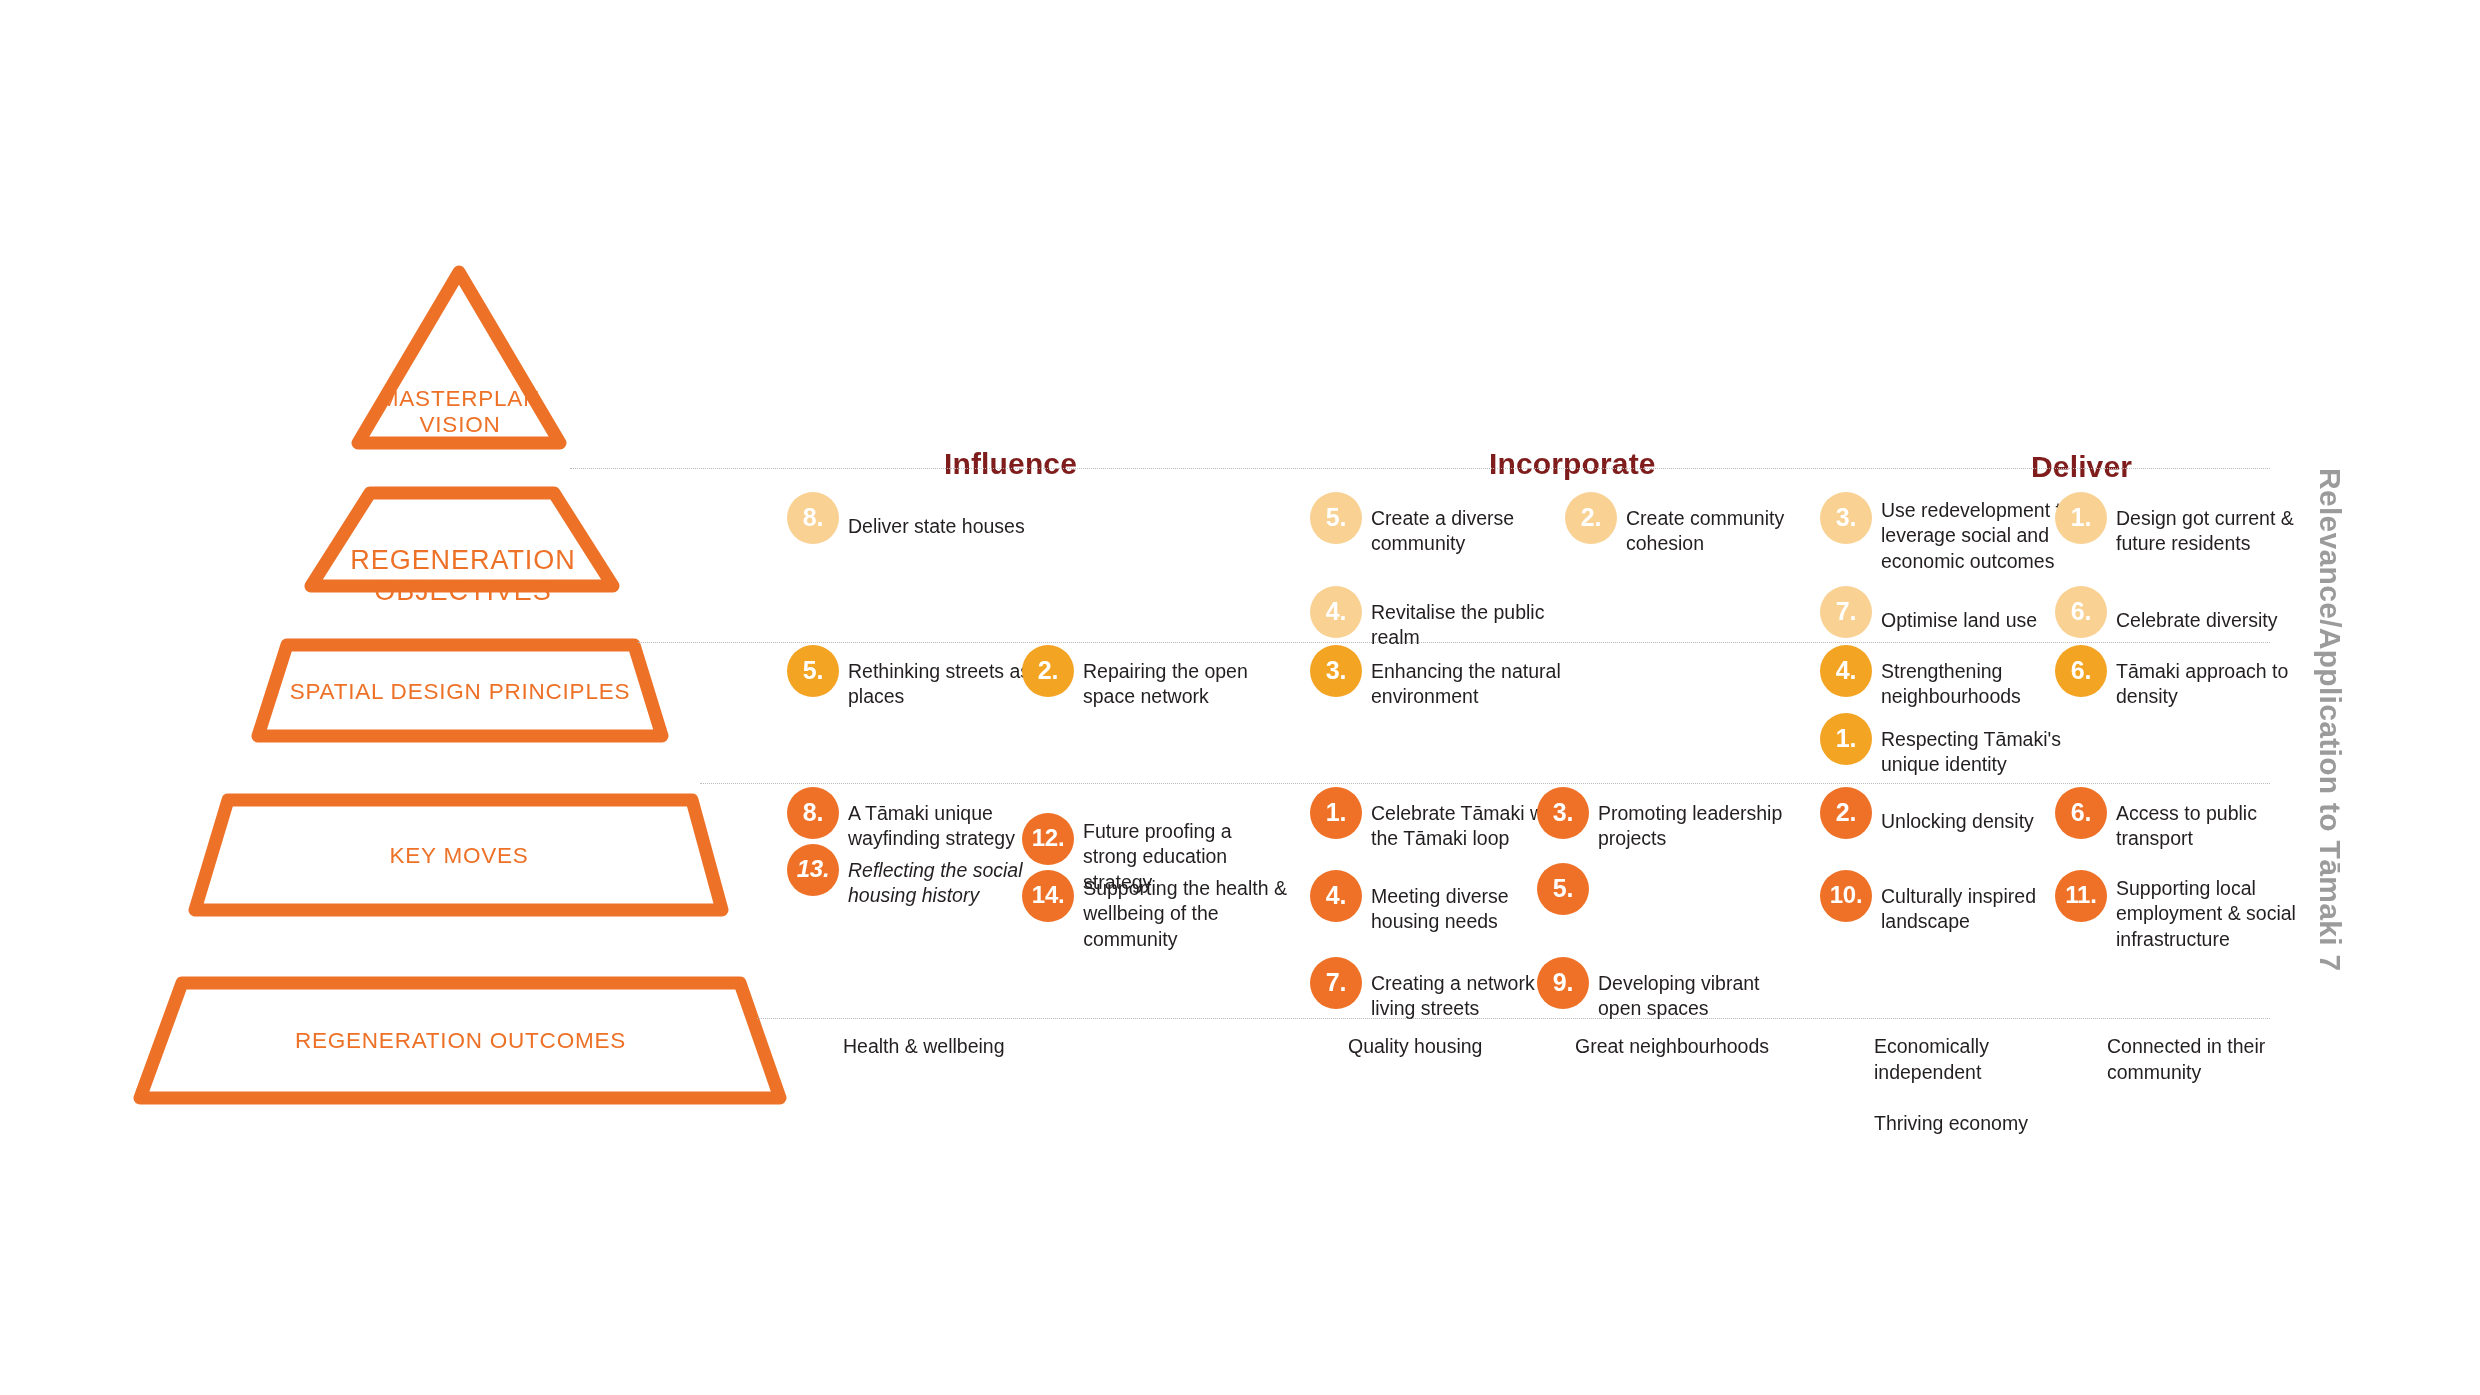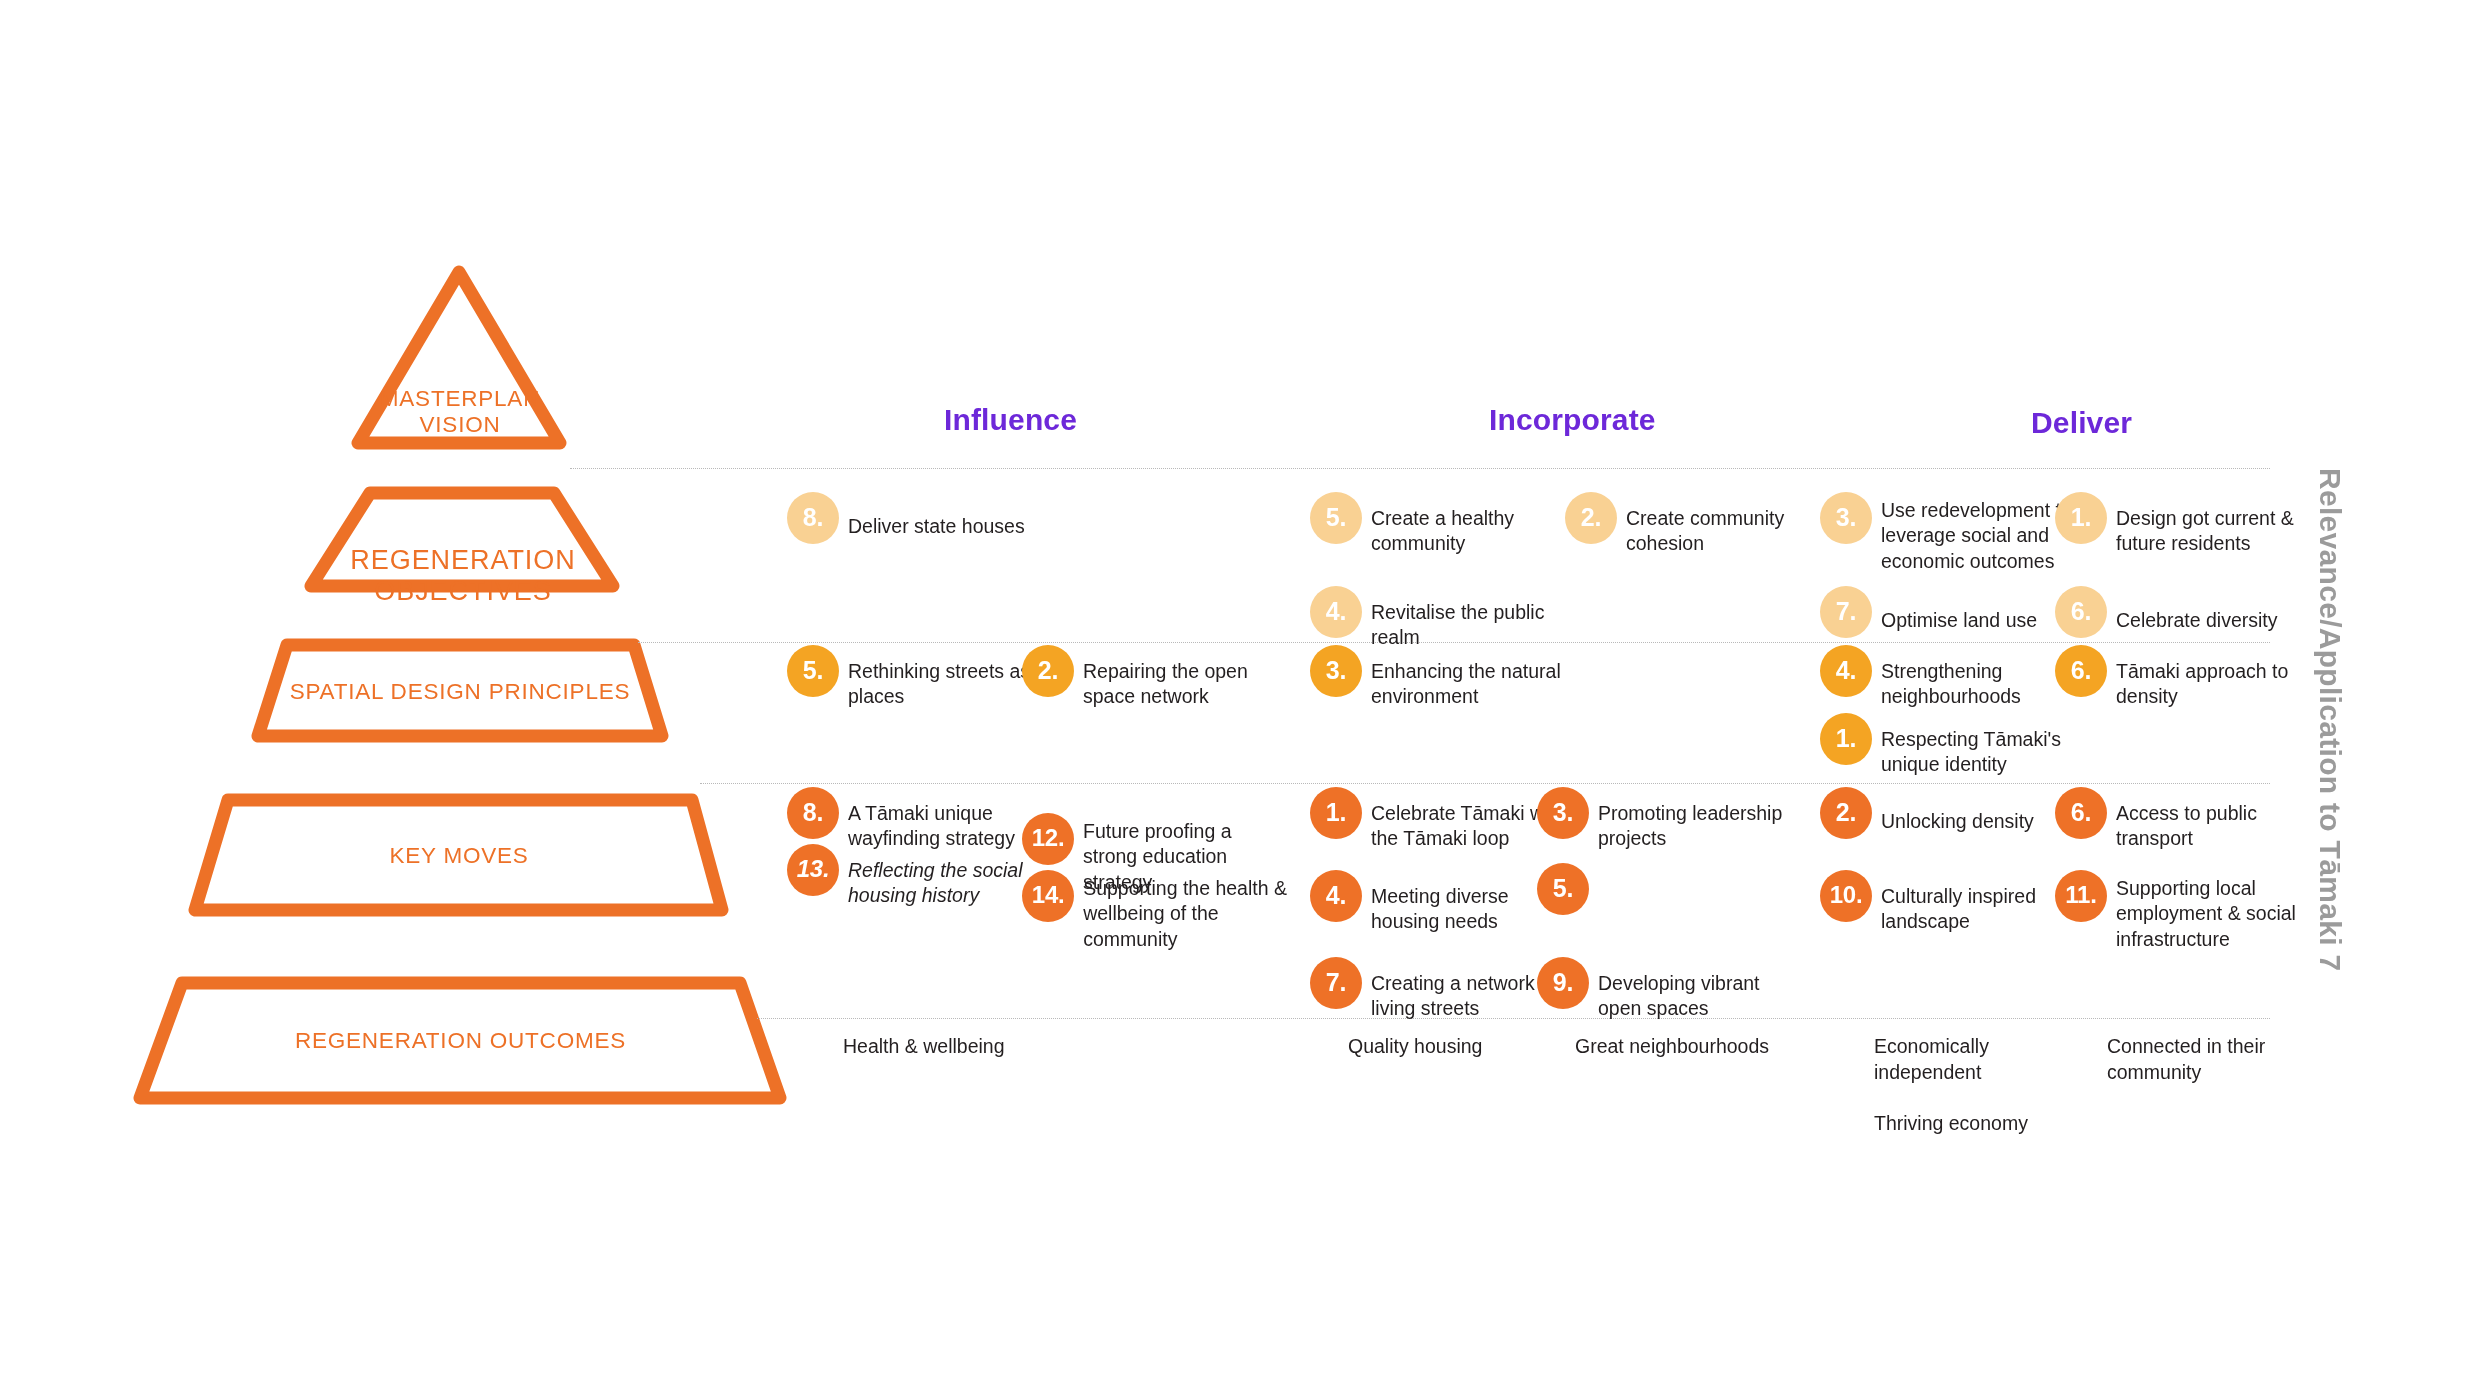--- a/index.html
+++ b/index.html
@@ -22,22 +22,23 @@
     line-height:1.16;
     white-space:pre-line;
     pointer-events:none;
   }
 
   
   .col-head{
     position:absolute;
     font-size:30px;
     font-weight:bold;
-    color:#6d28d9;
+    color:#7f1d1d;
     letter-spacing:.005em;
+    margin-top:44px;
   }
 
   
   .rule{
     position:absolute;height:0;
     border-top:1.6px dotted #b9b9b9;
   }
 
   
   .item{position:absolute;display:flex;align-items:flex-start;}
@@ -129,21 +130,21 @@
 
   <div class="tier-objectives">
 
     <div class="item" style="left:787px;top:492px;width:310px;">
       <span class="badge">8.</span>
       <span class="txt">Deliver state houses</span>
     </div>
 
     <div class="item two" style="left:1310px;top:492px;width:250px;">
       <span class="badge">5.</span>
-      <span class="txt">Create a healthy
+      <span class="txt">Create a diverse
 community</span>
     </div>
 
     <div class="item two" style="left:1310px;top:586px;width:250px;">
       <span class="badge">4.</span>
       <span class="txt">Revitalise the public
 realm</span>
     </div>
 
     <div class="item two" style="left:1565px;top:492px;width:250px;">

